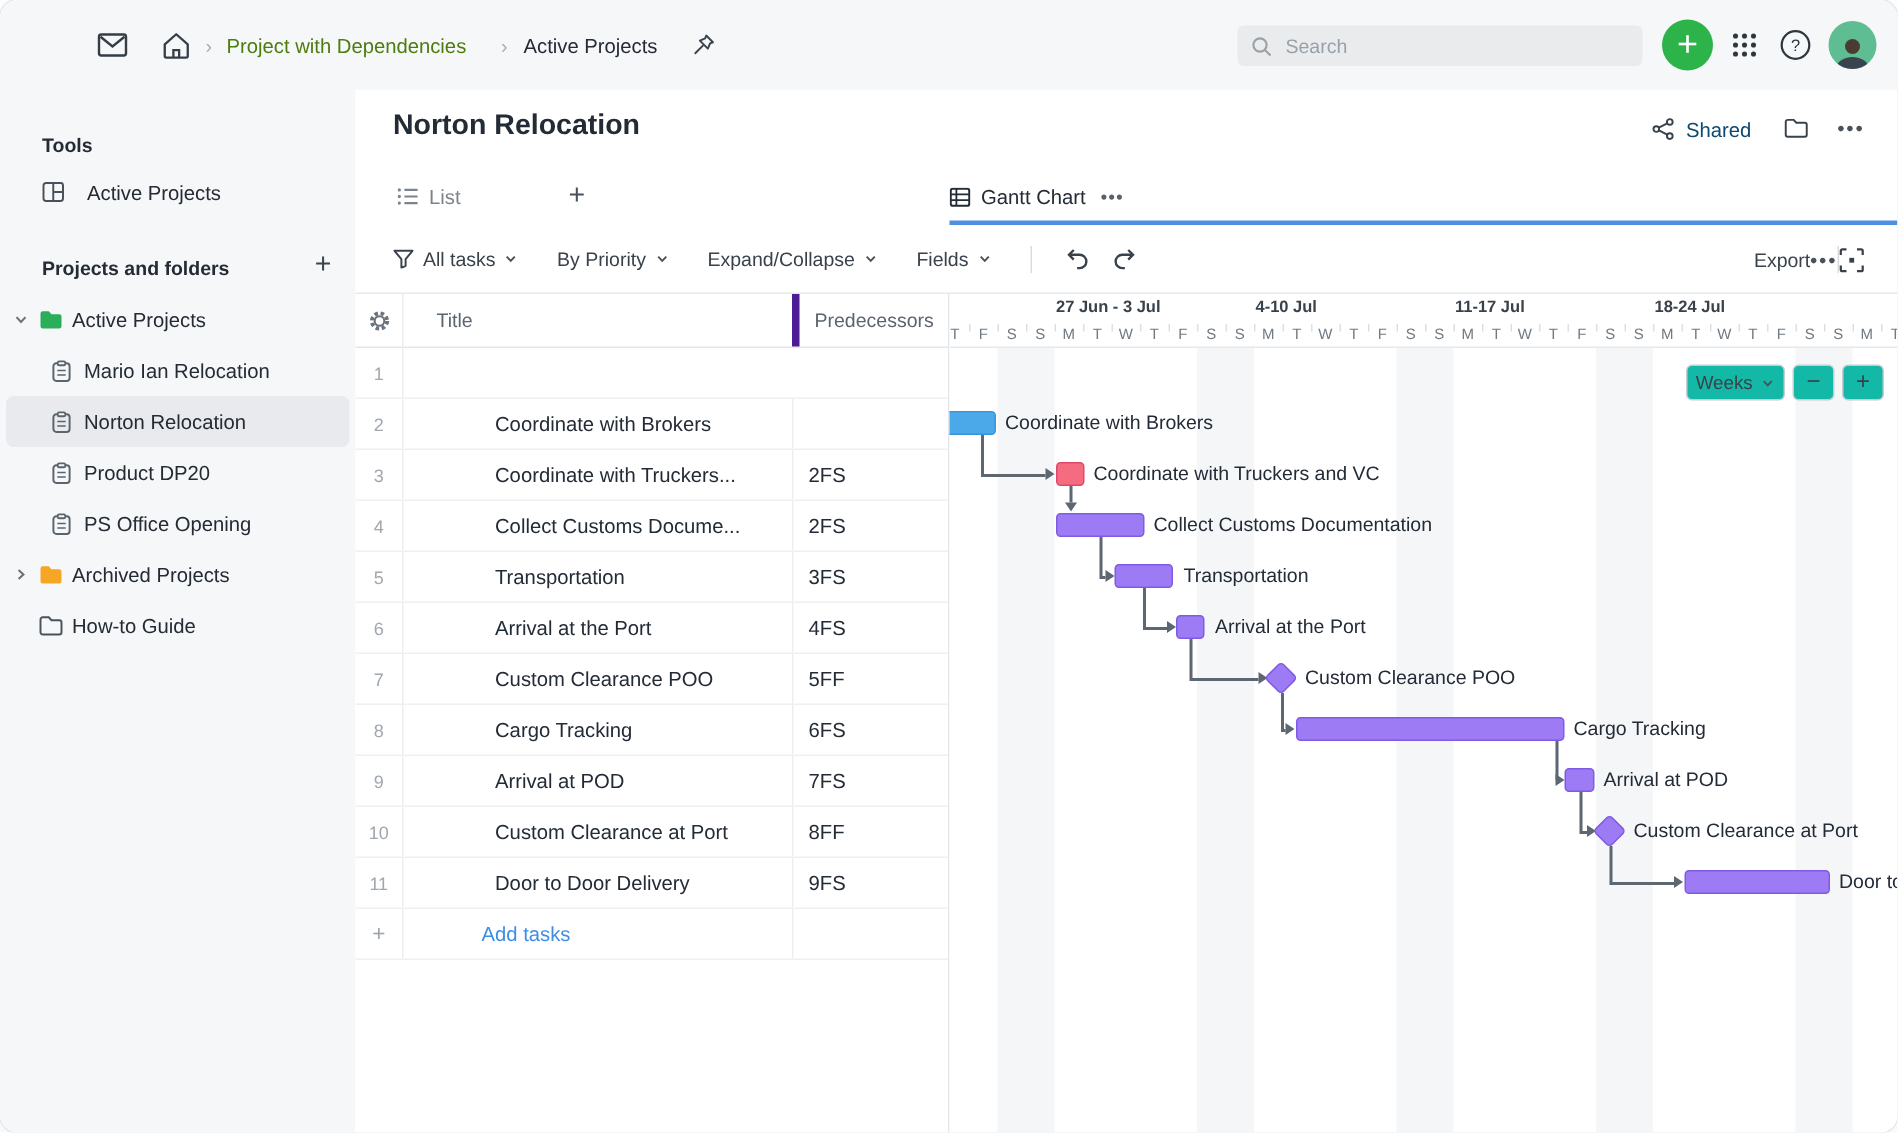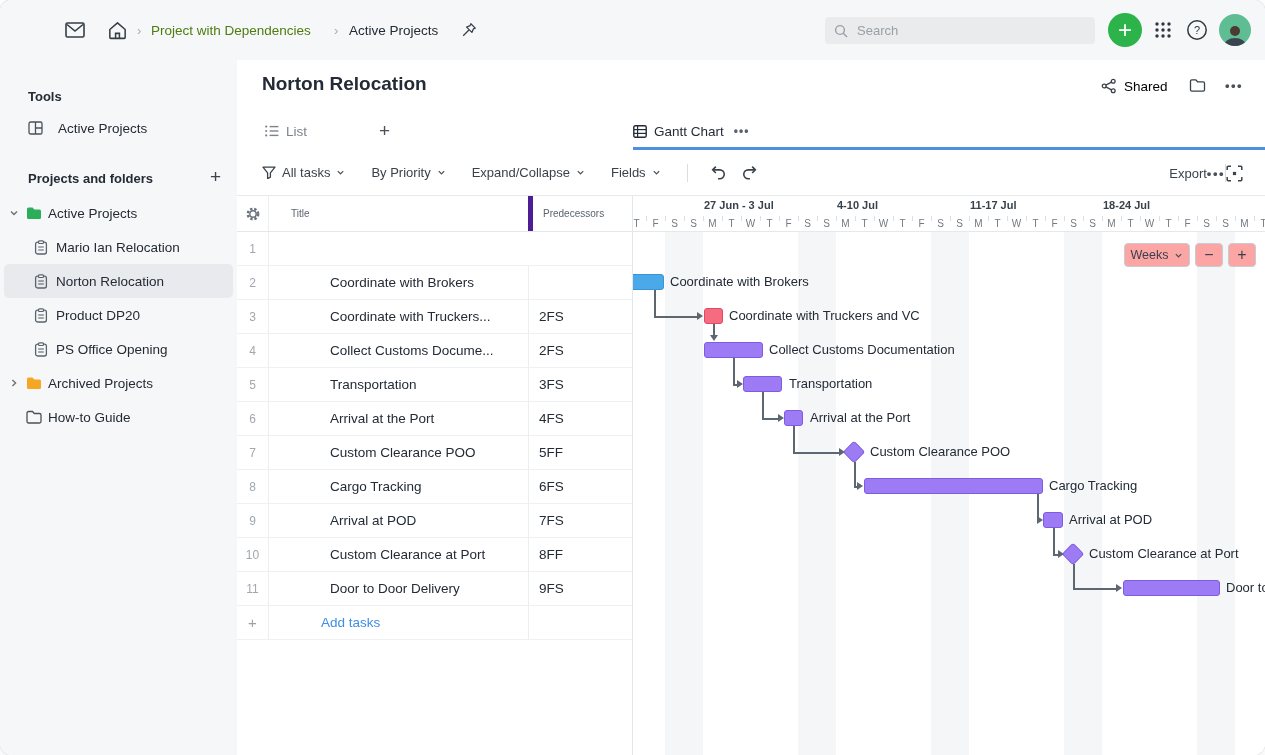--- a/index.html
+++ b/index.html
@@ -34,21 +34,21 @@
   .sb-tree{margin-top:8px;}
   .sb-trow{height:34px;display:flex;align-items:center;font-size:13.5px;color:#242b35;margin:0 4px;border-radius:5px;padding-left:5px;}
   .sb-trow.selected{background:#e8eaee;}
   .sb-chev{width:17px;display:flex;align-items:center;justify-content:flex-start;flex:none;}
   .sb-sp{width:17px;flex:none;}
   .sb-sp2{width:25px;flex:none;}
   .sb-ico{width:22px;display:flex;align-items:center;flex:none;}
   
   .main{position:absolute;left:237px;top:60px;right:0;bottom:0;background:#fff;}
   .proj-title{position:absolute;left:25px;top:13px;font-size:19px;font-weight:700;color:#232b36;}
-  .hdr-act{position:absolute;top:18px;display:flex;align-items:center;gap:7px;font-size:13.5px;color:#000000;}
+  .hdr-act{position:absolute;top:18px;display:flex;align-items:center;gap:7px;font-size:13.5px;color:#0c4a6e;}
   .hdr-shared{left:864px;}
   .hdr-folder{left:952px;}
   .hdr-dots{left:988px;}
   
   .tabs{position:absolute;left:0;top:52px;right:0;height:38px;display:flex;align-items:center;padding-left:28px;}
   .tab{display:flex;align-items:center;gap:7px;font-size:13.5px;height:38px;position:relative;}
   .tab.list{color:#7b848d;margin-right:34px;}
   .tab.gantt{color:#232b36;}
   .tab.gantt .tab-underline{position:absolute;left:-5px;right:-5px;bottom:0;height:3px;background:#4d90e0;border-radius:2px;}
   .tab-dots{color:#59626b;font-weight:700;letter-spacing:1px;font-size:12px;margin-left:3px;}
@@ -56,21 +56,21 @@
   
   .toolbar{position:absolute;left:0;top:90px;right:0;height:46px;display:flex;align-items:center;padding-left:25px;
            font-size:13px;color:#39424b;border-bottom:1px solid #e7e9eb;}
   .tbi{display:flex;align-items:center;gap:6px;margin-right:26px;white-space:nowrap;justify-content:flex-end;}
   .tb-divider{width:1px;height:18px;background:#d9dde0;margin-right:22px;}
   .tb-right{position:absolute;right:0;top:0;height:46px;display:flex;align-items:center;padding-right:22px;}
   .dots3{color:#49525b;font-weight:700;letter-spacing:1.5px;font-size:13px;}
   
   .workspace{position:absolute;left:0;top:136px;right:0;bottom:0;}
   .ttable{position:absolute;left:0;top:0;width:396px;bottom:0;border-right:1px solid #e4e7e9;background:#fff;}
-  .thead{height:36px;display:flex;border-bottom:1px solid #e4e7e9;font-size:10px;color:#5a646e;}
+  .thead{height:36px;display:flex;border-bottom:1px solid #e4e7e9;font-size:13px;color:#5a646e;}
   .col-num{width:31px;flex:none;display:flex;align-items:center;justify-content:center;}
   .col-title{width:260px;flex:none;display:flex;align-items:center;border-left:1px solid #eceef0;padding-left:22px;}
   .col-pred{flex:1;display:flex;align-items:center;border-left:5px solid #4c1d95;padding-left:10px;}
   .trow{height:34px;display:flex;border-bottom:1px solid #eef0f2;font-size:13.5px;color:#232b36;}
   .trow .col-num{font-size:12px;color:#a0a7ae;}
   .tcell-title{width:260px;flex:none;display:flex;align-items:center;border-left:1px solid #eceef0;white-space:nowrap;overflow:hidden;}
   .tcell-pred{flex:1;display:flex;align-items:center;border-left:1px solid #eceef0;padding-left:10px;}
   .tcell-title.group{font-weight:700;padding-left:17px;gap:7px;}
   .tcell-title.child{padding-left:61px;}
   .addrow .col-num{font-size:15px;color:#9aa2aa;}
@@ -86,21 +86,21 @@
   .g-body{position:absolute;left:0;top:36px;right:0;bottom:0;}
   .g-stripe{position:absolute;top:0;bottom:0;background:#f5f6f8;}
   .g-bar{position:absolute;height:16px;border-radius:3px;border:1px solid;}
   .g-ms{position:absolute;width:16px;height:16px;border-radius:3px;border:1px solid;transform:rotate(45deg);}
   .g-label{position:absolute;font-size:13px;color:#232b36;line-height:16px;white-space:nowrap;}
   .g-line{position:absolute;background:#5d6771;}
   .g-ar{position:absolute;width:0;height:0;}
   .g-ar.right{border-top:4px solid transparent;border-bottom:4px solid transparent;border-left:6px solid #5d6771;}
   .g-ar.down{border-left:4px solid transparent;border-right:4px solid transparent;border-top:6px solid #5d6771;}
   .g-zoom{position:absolute;top:47px;left:491px;display:flex;gap:5px;}
-  .g-zoom .zbox{height:24px;background:#fca5a5;border:1px solid #c6ccd2;border-radius:4px;display:flex;align-items:center;justify-content:center;}
+  .g-zoom .zbox{height:24px;background:#14b8a6;border:1px solid #c6ccd2;border-radius:4px;display:flex;align-items:center;justify-content:center;}
   .zunit{width:66px;gap:6px;font-size:12.5px;color:#39424b;padding:0 4px;}
   .zbtn{width:28px;font-size:16px;color:#39424b;}
   svg{display:block;}
 </style>
 </head>
 <body>
 
 <div class="window">
 
   <div class="topbar">

